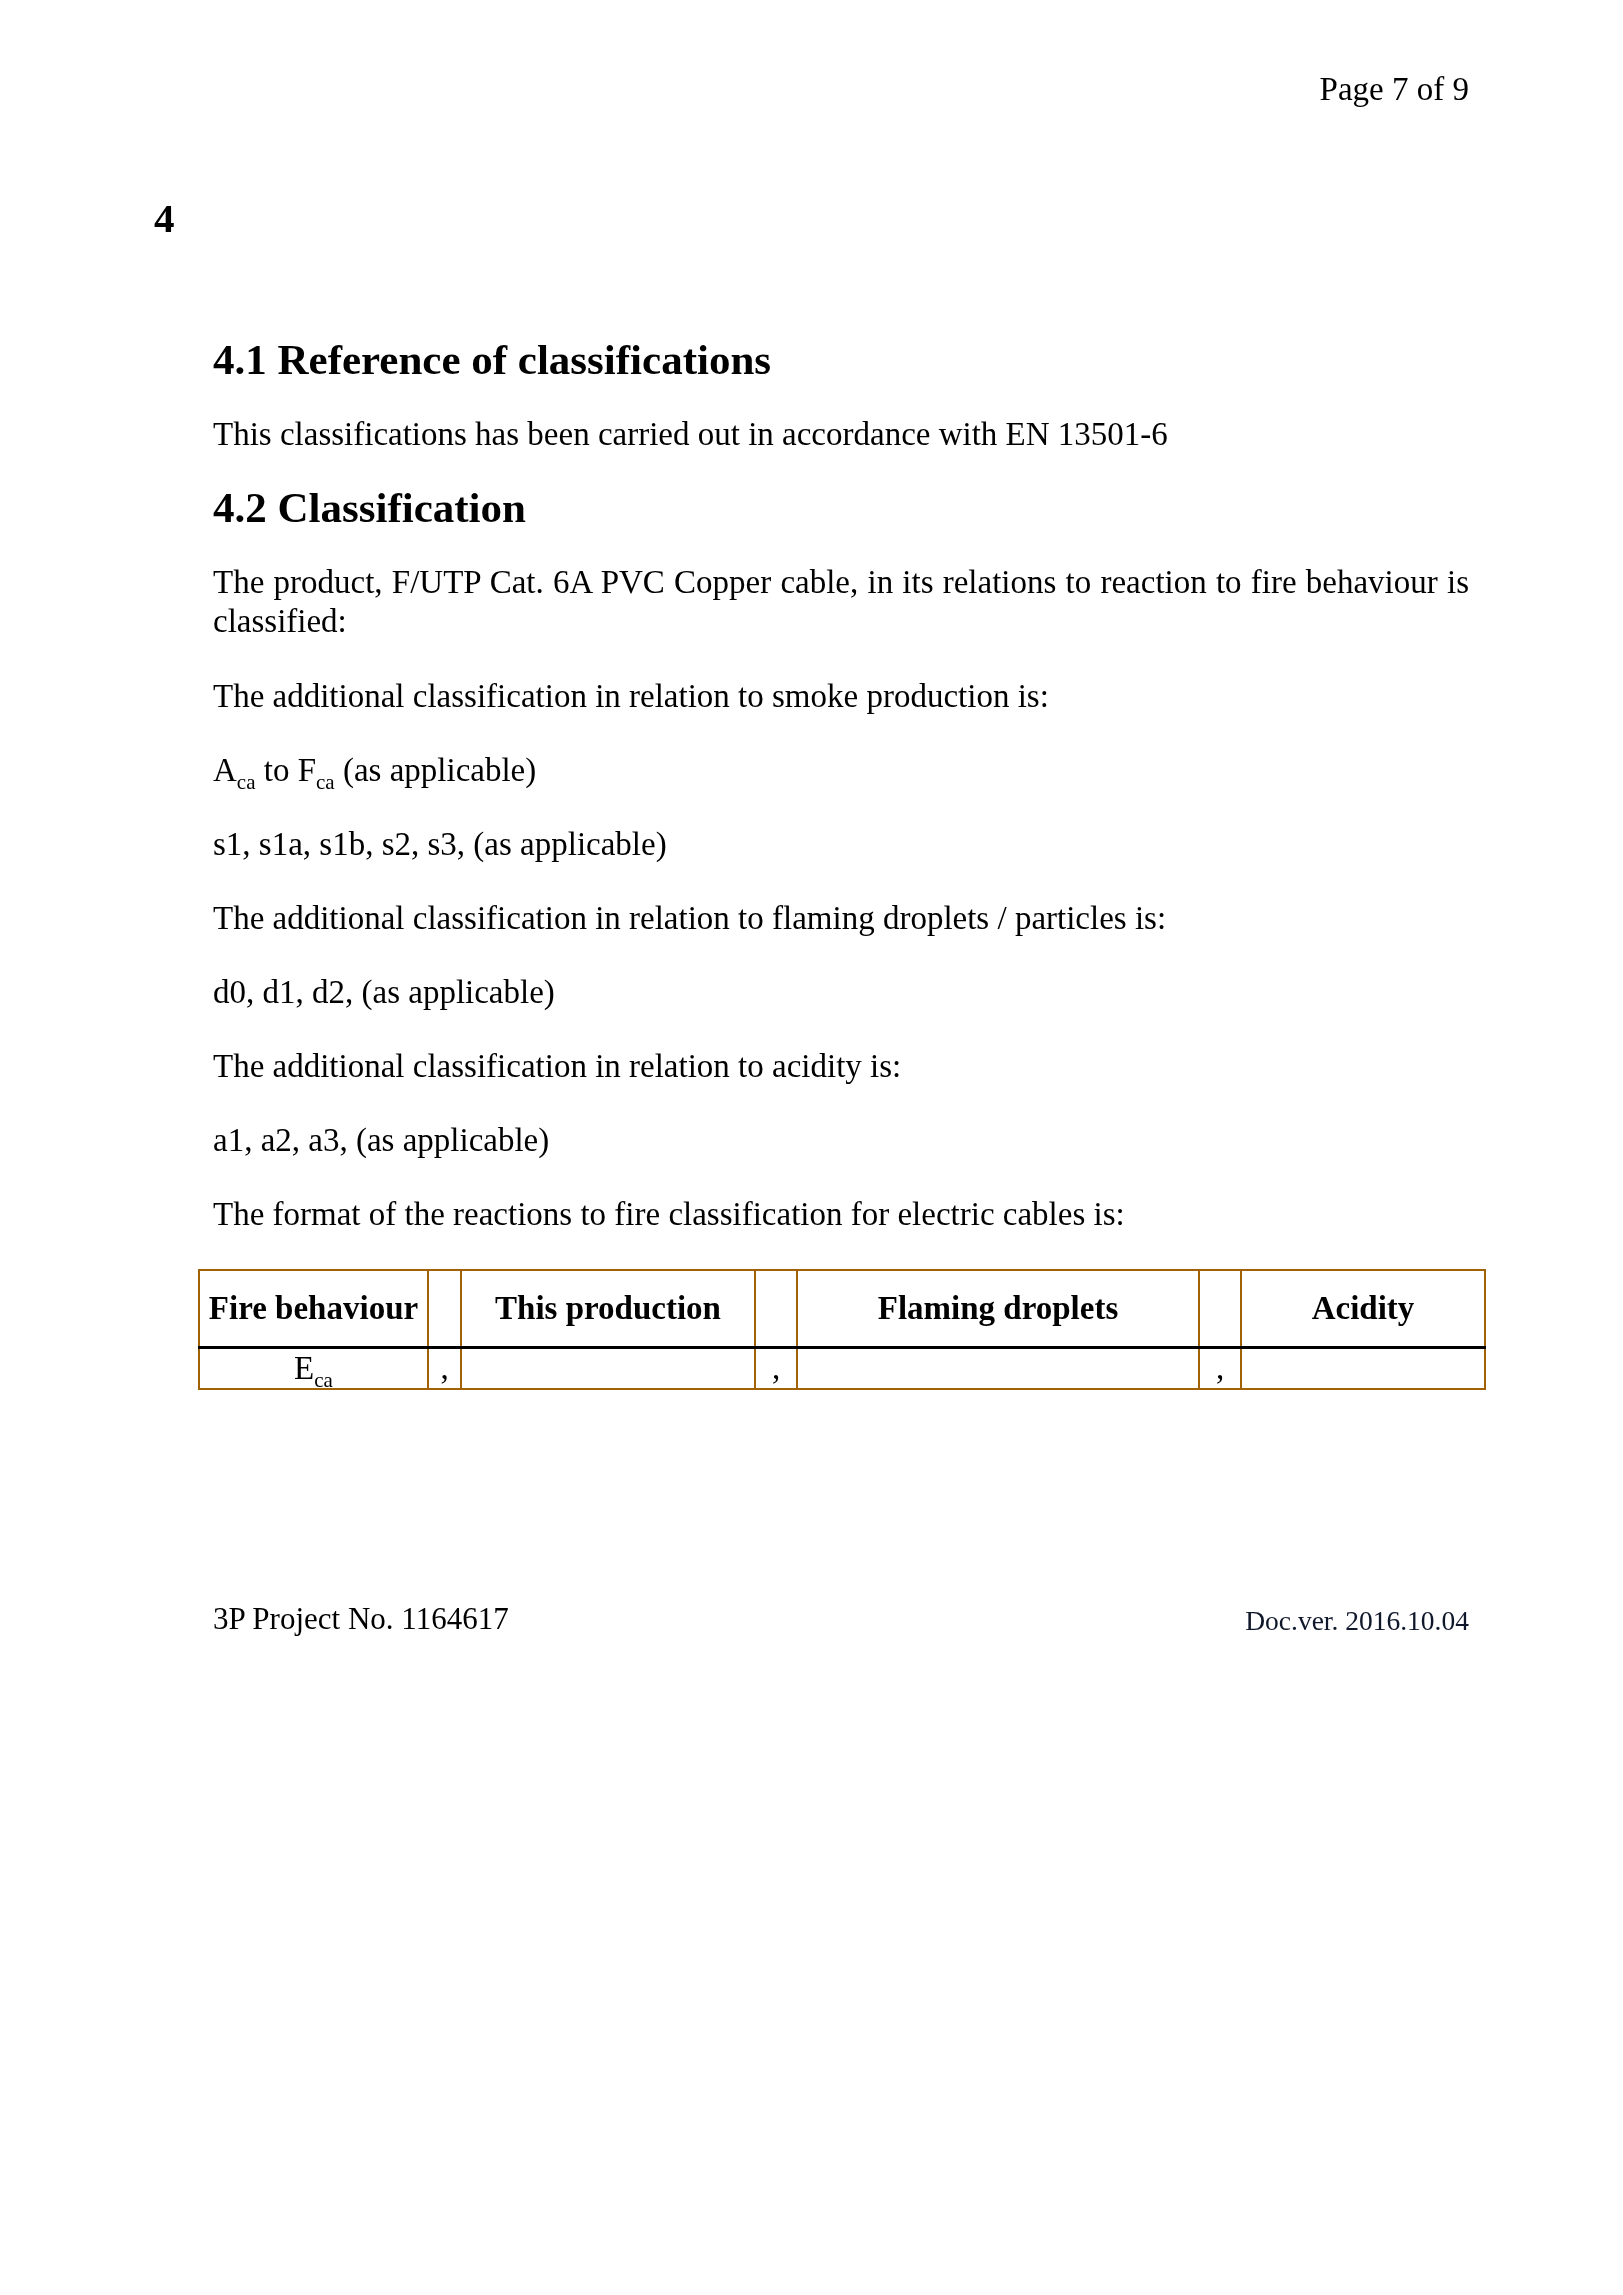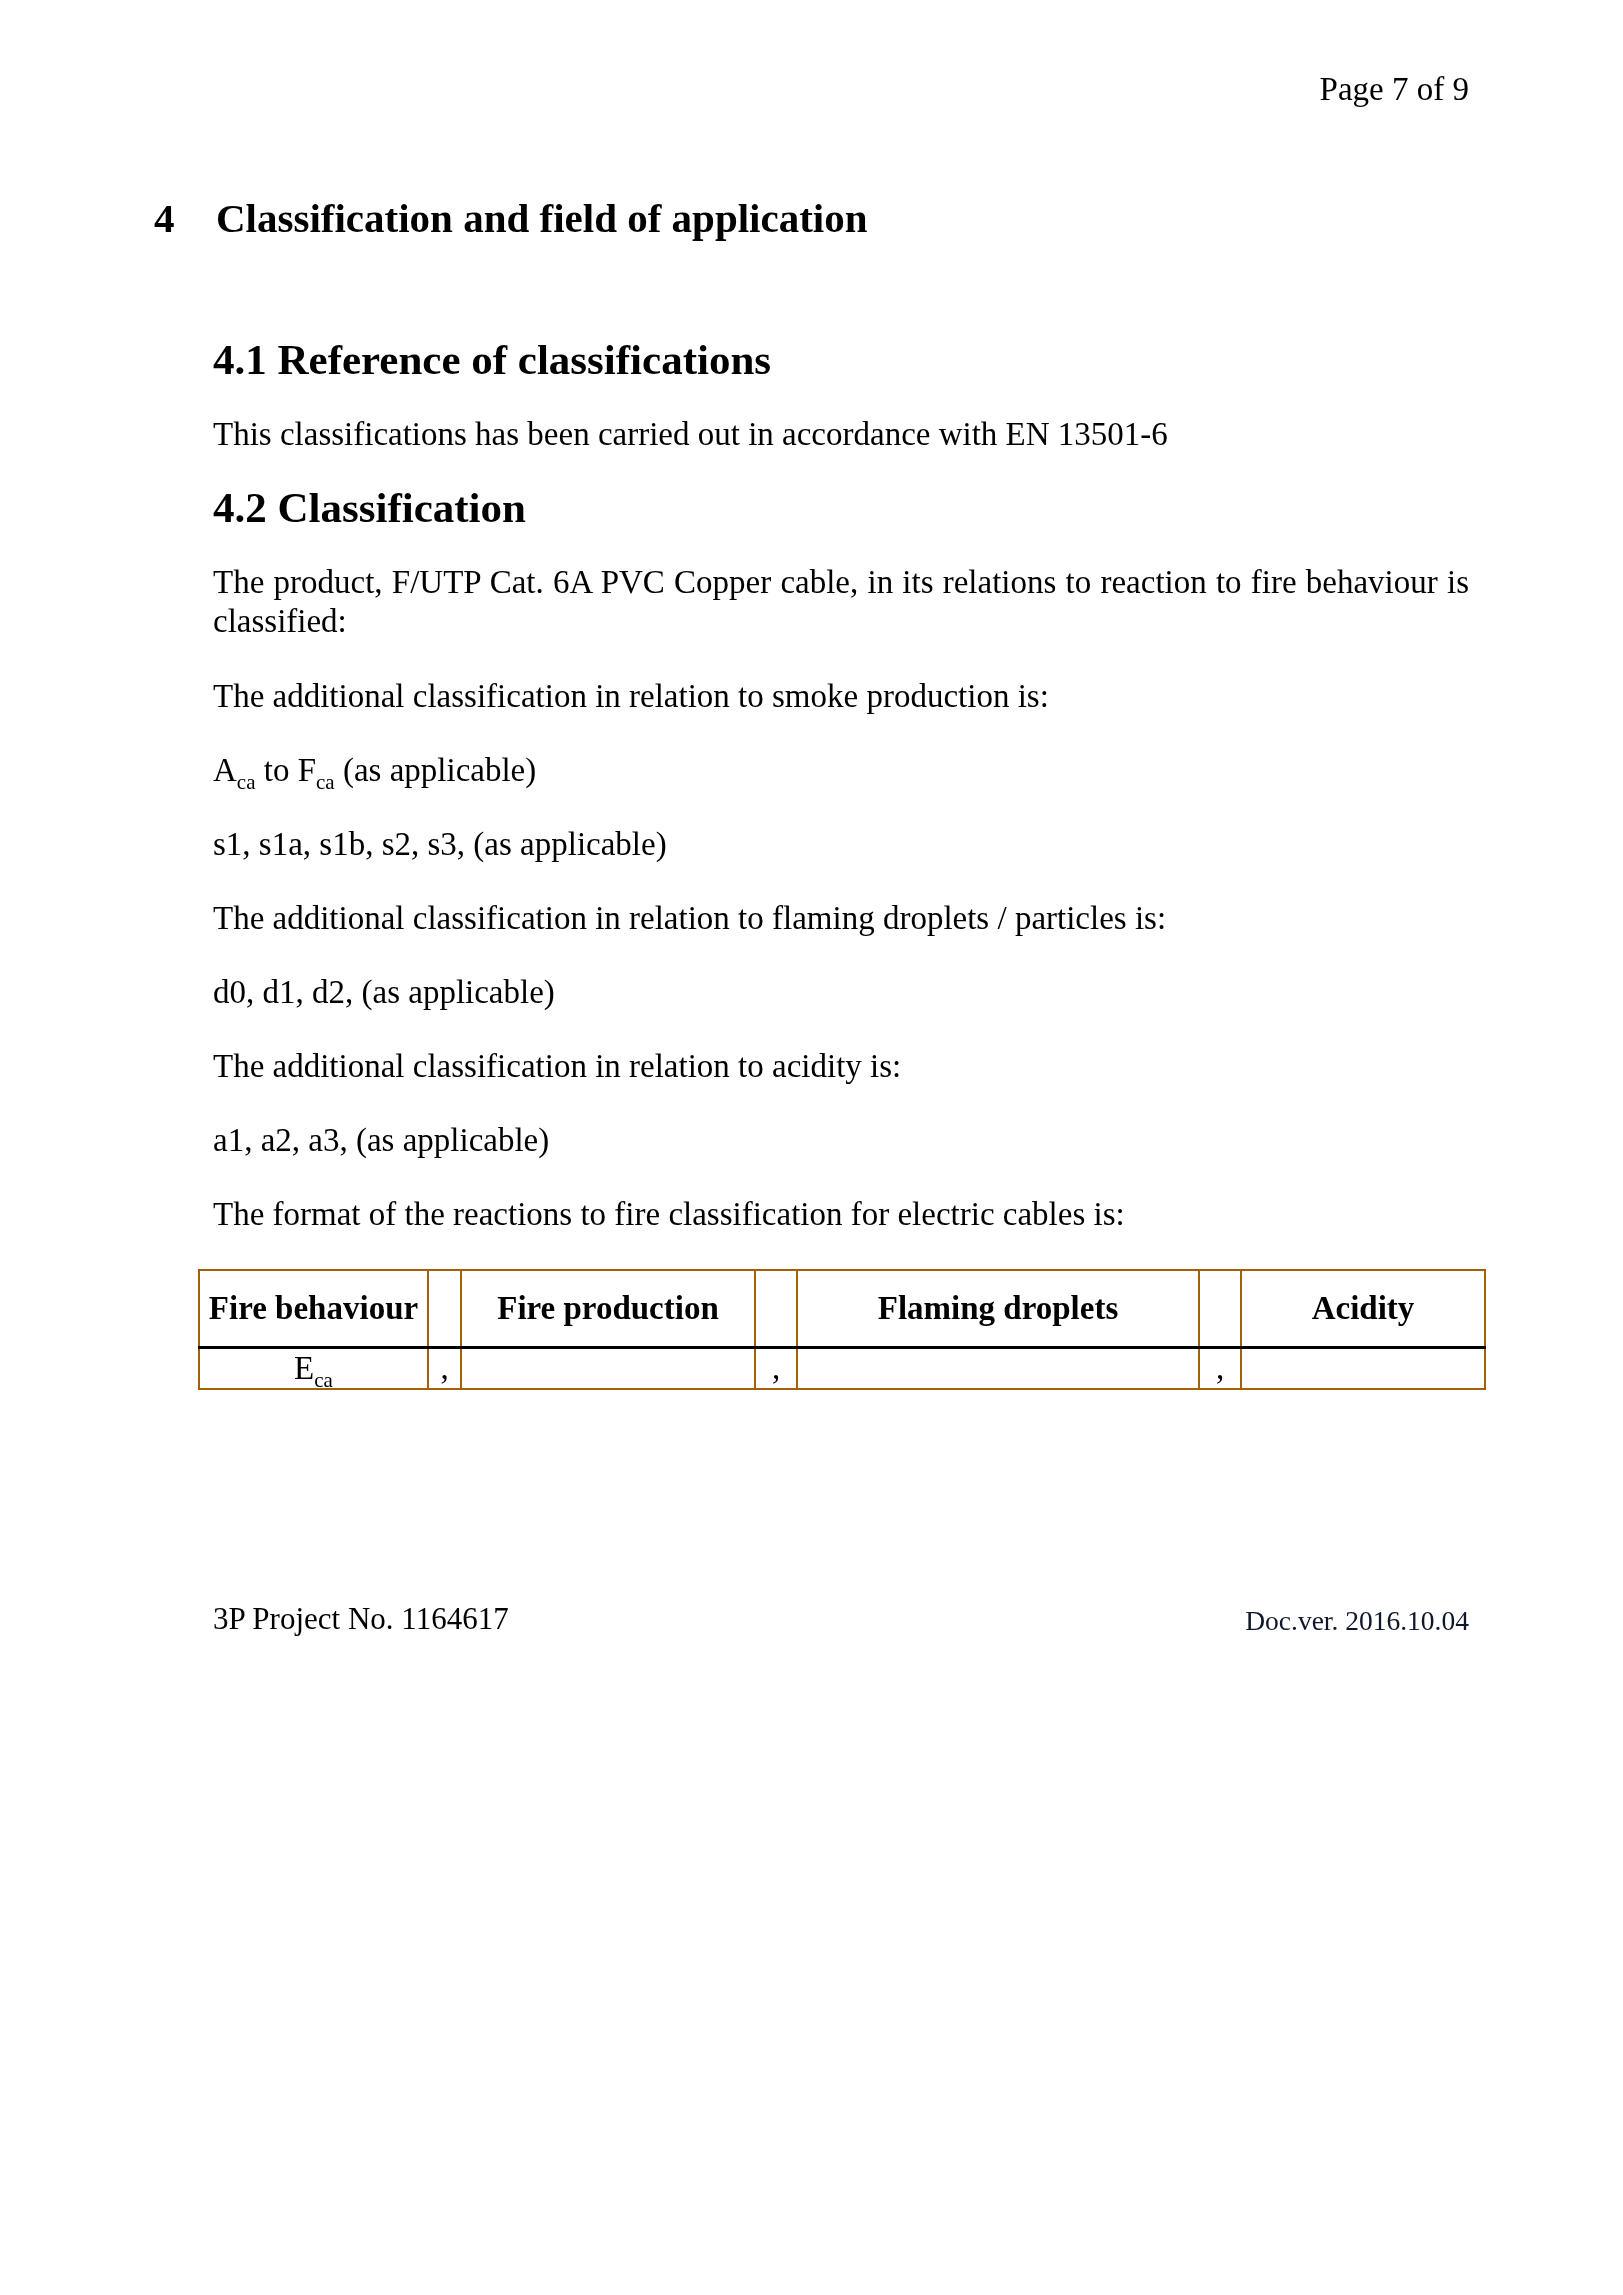--- a/index.html
+++ b/index.html
@@ -105,21 +105,20 @@
 <body>
 
 <div class="page">
 
   <div class="page-number">Page 7 of 9</div>
 
   <div class="content">
 
     <h1 class="doc-heading">
       <span class="h-num">4</span>
-      <span class="h-title">Classification and field of application</span>
     </h1>
 
     <div class="section">
 
       <h2>4.1 Reference of classifications</h2>
 
       <p>This classifications has been carried out in accordance with EN 13501-6</p>
 
       <h2>4.2 Classification</h2>
 
@@ -152,21 +151,21 @@
             <col style="width:294px">
             <col style="width:42px">
             <col style="width:402px">
             <col style="width:42px">
             <col style="width:244px">
           </colgroup>
           <thead>
             <tr>
               <th>Fire behaviour</th>
               <th></th>
-              <th>Fire production</th>
+              <th>This production</th>
               <th></th>
               <th>Flaming droplets</th>
               <th></th>
               <th>Acidity</th>
             </tr>
           </thead>
           <tbody>
             <tr>
               <td><span>E</span><sub class="sscript">ca</sub></td>
               <td class="sep">,</td>

